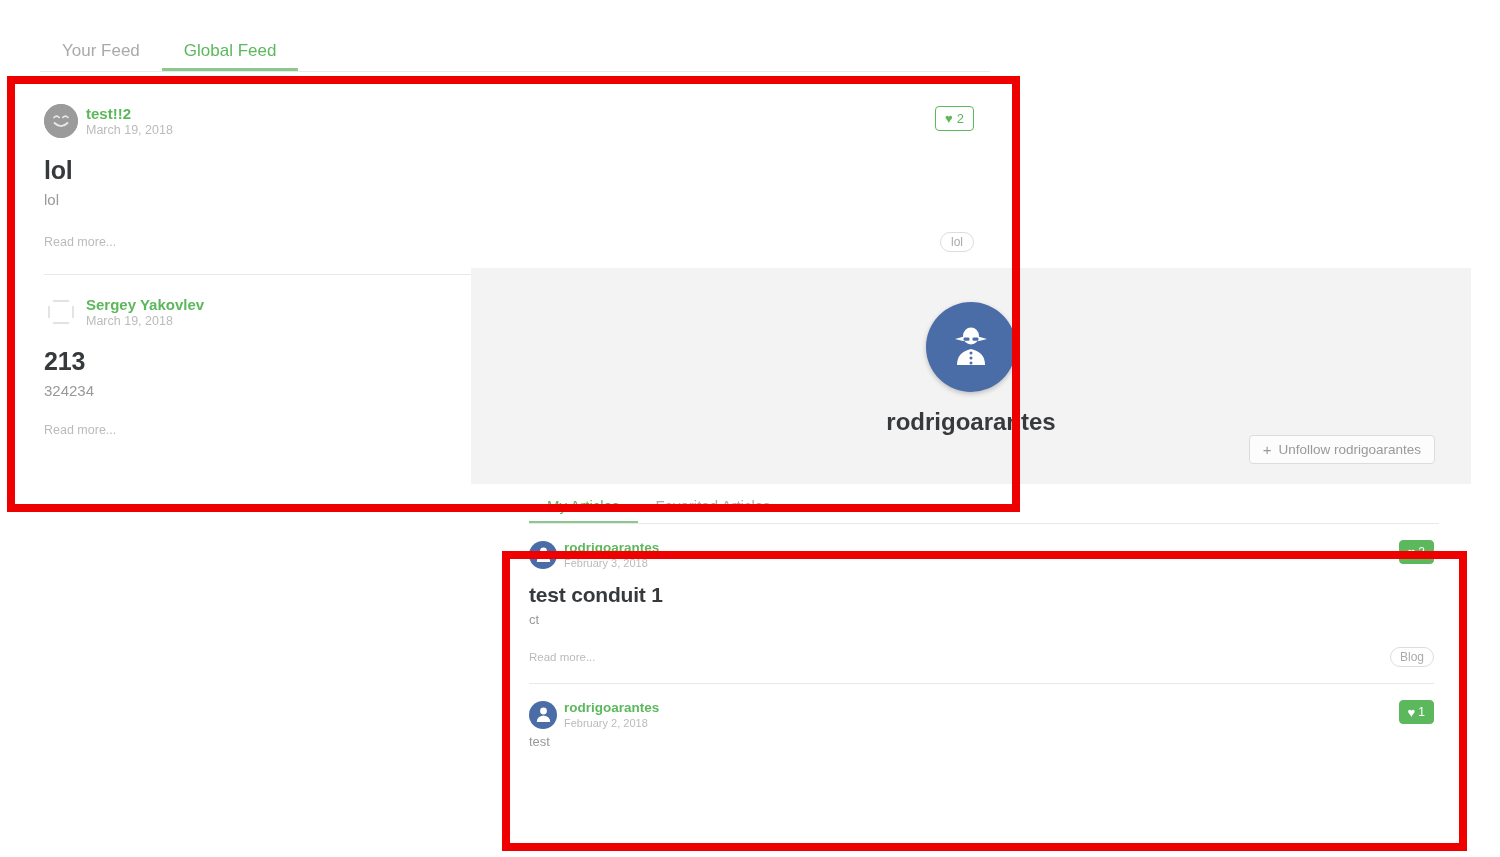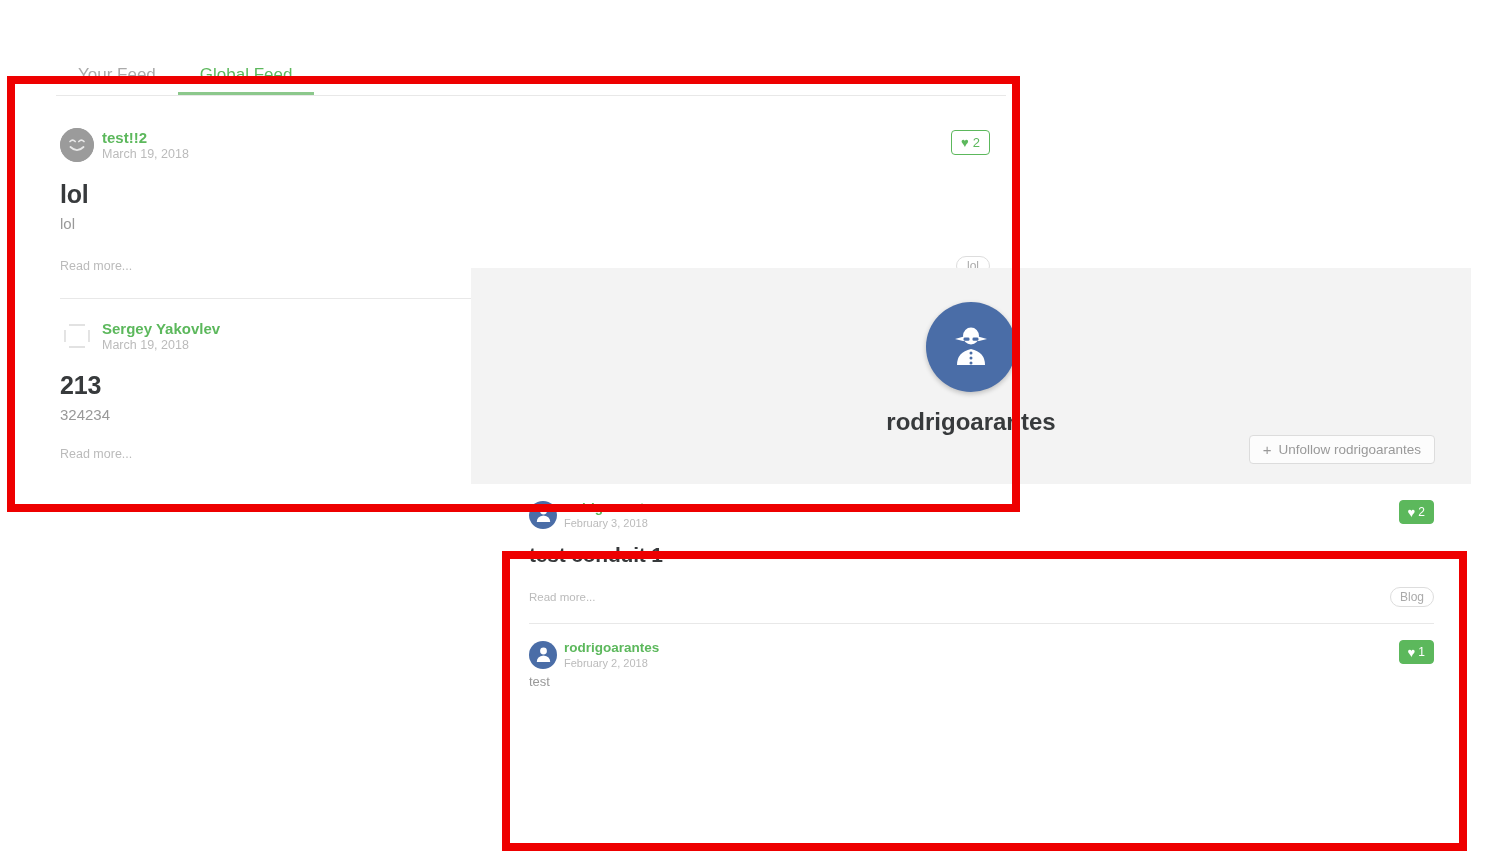--- a/index.html
+++ b/index.html
@@ -6,23 +6,22 @@
   html, body {
     width: 1500px; height: 857px;
     background: #ffffff;
     font-family: "Liberation Sans", sans-serif;
     overflow: hidden;
   }
   #root { position: relative; width: 1500px; height: 857px; }
 
   
   .feed-layer {
-    position: absolute; left: 16px; top: 0; width: 1000px; height: 520px;
+    position: absolute; left: 0; top: 0; width: 1000px; height: 520px;
     background: #ffffff;
-    margin-top: 24px;
   }
   .feed-tabs {
     position: absolute; left: 40px; top: 28px;
     display: flex; align-items: flex-end; gap: 0;
     border-bottom: 1px solid #e8e8e8; width: 950px; height: 44px;
   }
   .feed-tab {
     font-size: 17px; padding: 0 22px 12px 22px; cursor: pointer;
     color: #aaaaaa; background: transparent; border: none;
     font-family: "Liberation Sans", sans-serif; line-height: 1;
@@ -225,20 +224,24 @@
         </svg>
       </div>
       <div class="profile-name">rodrigoarantes</div>
       <button class="follow-btn">
         <span class="plus-icon">+</span>
         <span>Unfollow rodrigoarantes</span>
       </button>
     </div>
 
     <div class="profile-body">
+      <div class="profile-tabs">
+        <button class="p-tab active">My Articles</button>
+        <button class="p-tab">Favorited Articles</button>
+      </div>
 
       <div class="p-article-list">
 
         <div class="p-article">
           <div style="display:flex;align-items:center;">
             <div class="p-avatar">
               <svg width="17" height="17" viewBox="0 0 17 17" aria-hidden="true">
                 <circle cx="8.5" cy="5" r="3.4" fill="#ffffff"></circle>
                 <path d="M1.8 16 q0 -5.6 6.7 -6.4 q6.7 .8 6.7 6.4 Z" fill="#ffffff"></path>
               </svg>
@@ -246,20 +249,21 @@
             <div class="art-meta">
               <span class="p-author">rodrigoarantes</span>
               <span class="p-date">February 3, 2018</span>
             </div>
           </div>
           <button class="p-fav">
             <span class="heart">♥</span>
             <span>2</span>
           </button>
           <div class="p-title">test conduit 1</div>
+          <div class="p-desc">ct</div>
           <div class="p-foot">
             <span class="p-read">Read more...</span>
             <span class="p-tagpill">Blog</span>
           </div>
         </div>
 
         <div class="p-article">
           <div style="display:flex;align-items:center;">
             <div class="p-avatar">
               <svg width="17" height="17" viewBox="0 0 17 17" aria-hidden="true">

